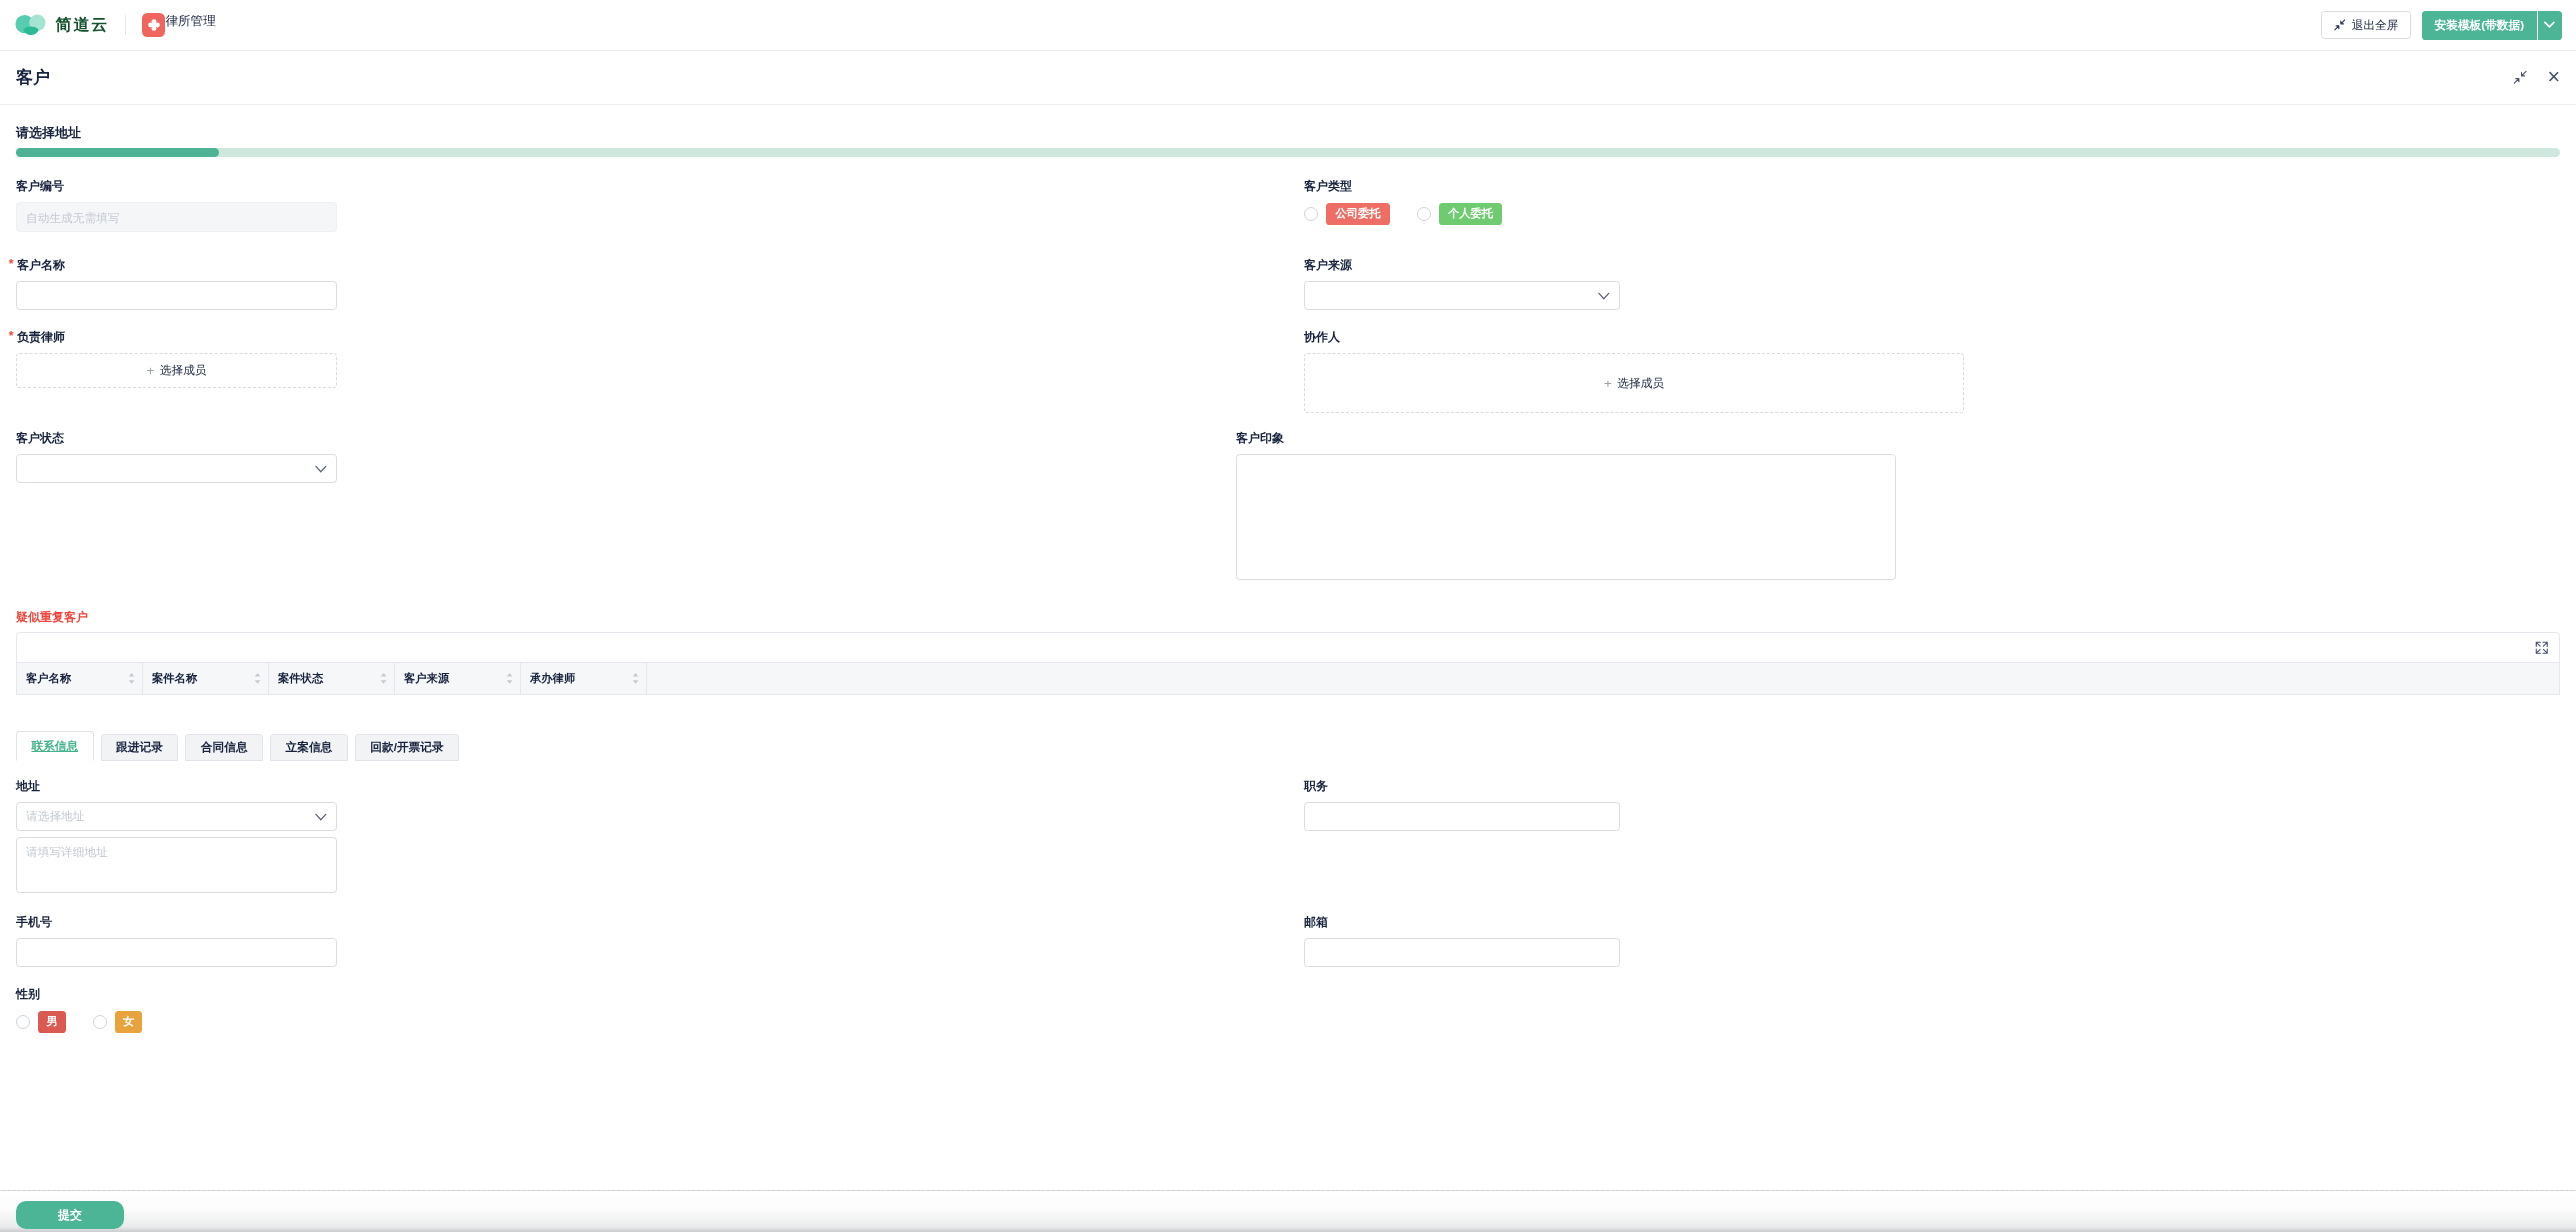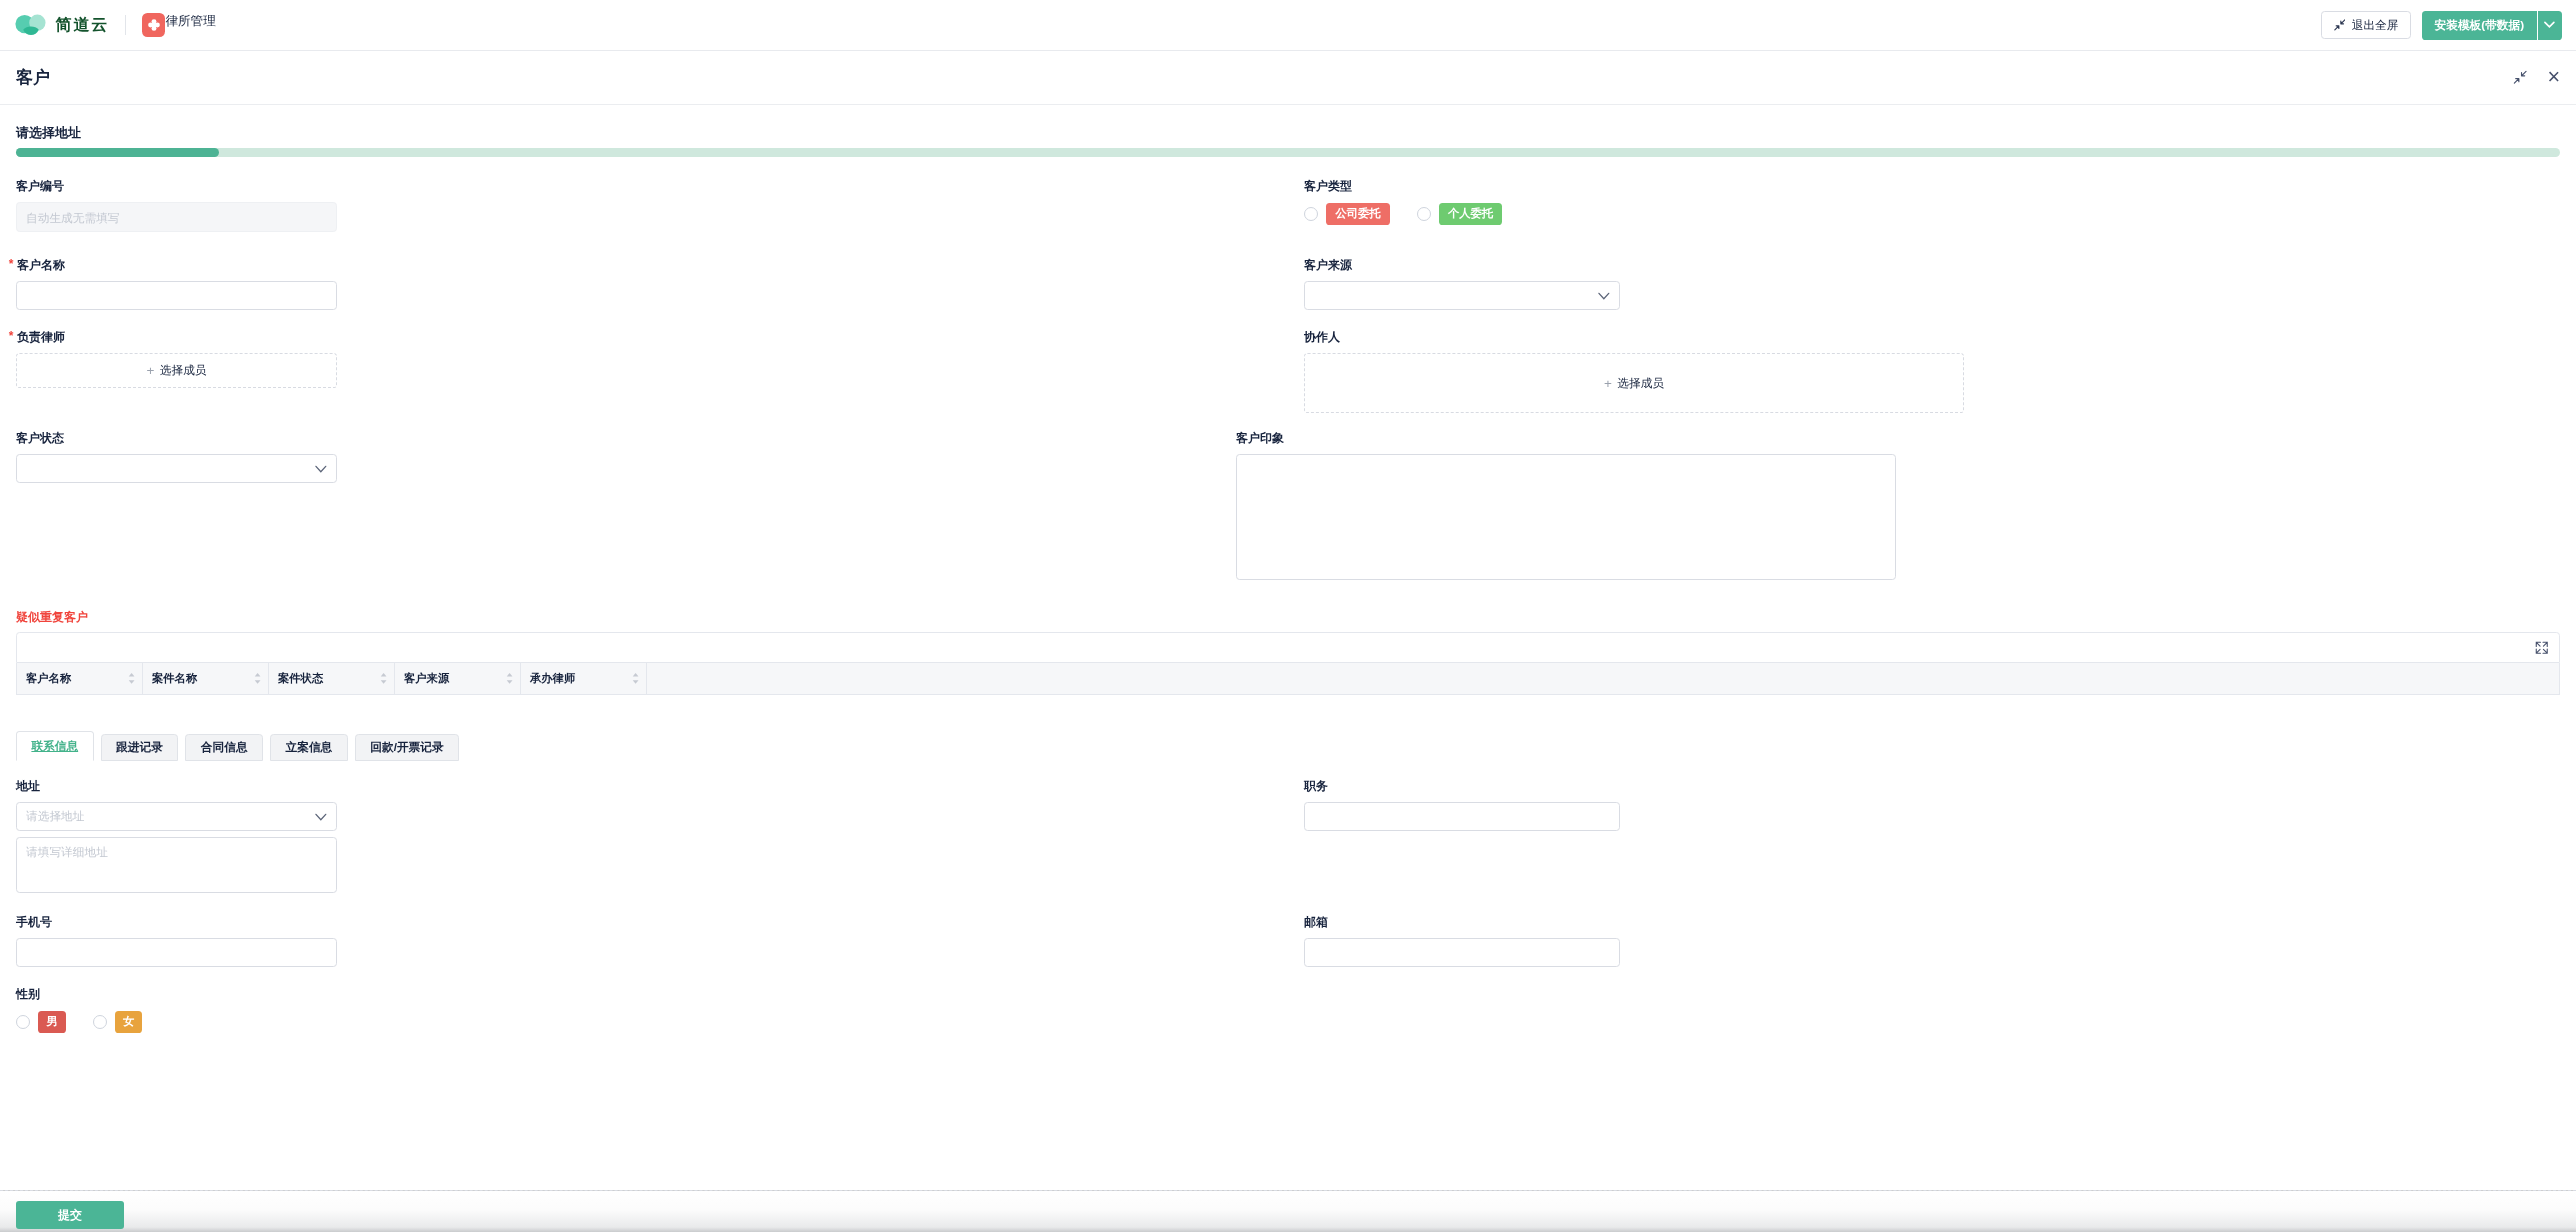--- a/index.html
+++ b/index.html
@@ -91,21 +91,21 @@
   .tab{ height:27px; padding:0 14.4px; display:flex; align-items:center; margin-right:7.2px;
     background:#f2f3f5; border:0.9px solid #e0e3e8; border-radius:3.6px 3.6px 0 0;
     font-size:11.7px; font-weight:600; color:#17233d; cursor:pointer; }
   .tab.active{ background:#fff; color:#42b28a; border-bottom-color:#fff; height:30px;text-decoration:underline; }
 
   
   .form-footer{ position:absolute; left:0; top:1190px; width:100%; height:42px;
     border-top:0.9px dashed #d9dce3;
     background:linear-gradient(180deg,#ffffff 0%,#fcfcfc 45%,#e9eaeb 88%,#c9cbcd 100%); }
   .submit-btn{ position:absolute; left:16px; top:10px; width:108px; height:28px;
-    background:#4bb596; border:none; border-radius:3px; color:#fff; font-size:12px;
+    background:#4bb596; border:none; border-radius:10px; color:#fff; font-size:12px;
     font-weight:600; font-family:inherit; cursor:pointer; }
 
   svg{ display:block; }
 </style>
 </head>
 <body>
 
 <div class="app">
 
   <header class="topbar">

